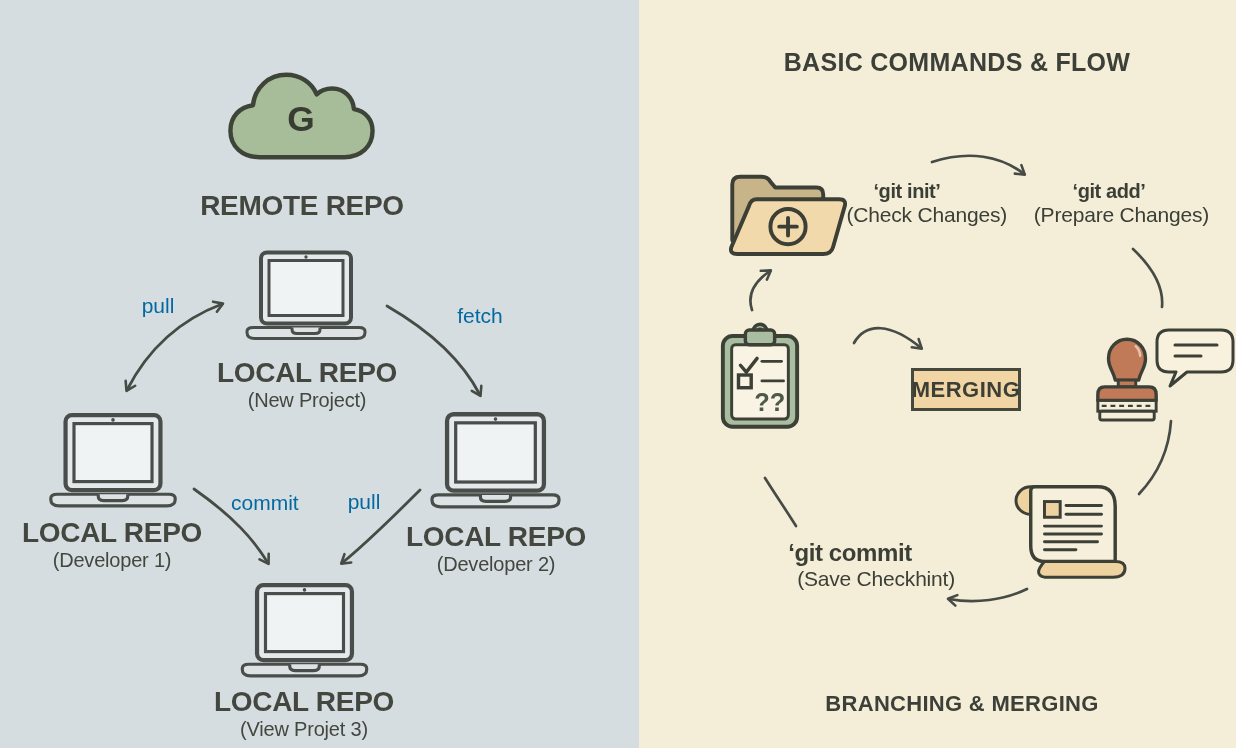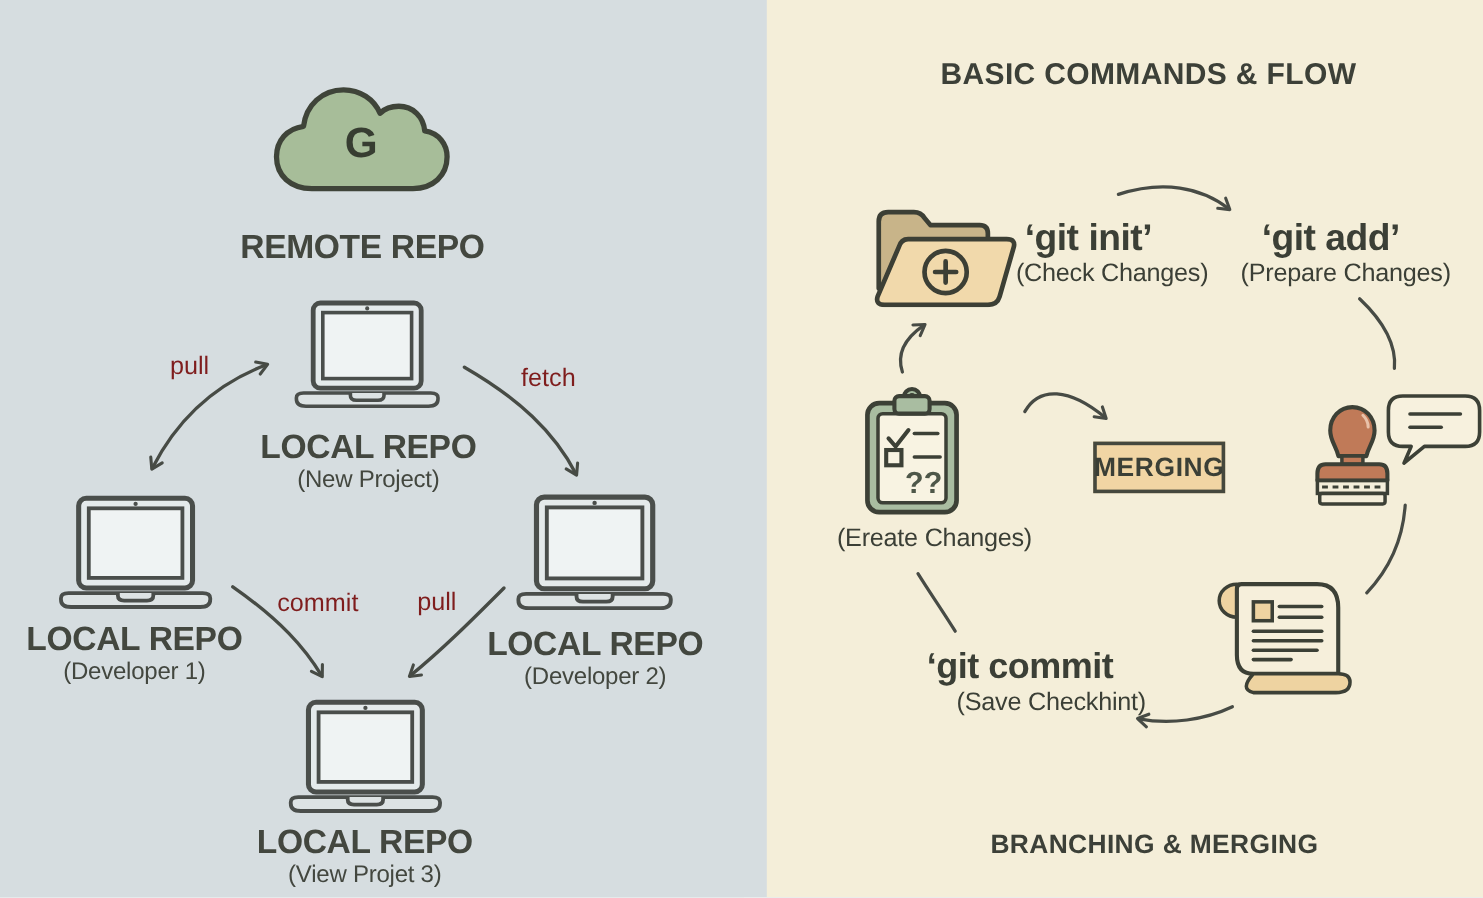--- a/index.html
+++ b/index.html
@@ -12,24 +12,24 @@
   body{font-family:"Liberation Sans","DejaVu Sans",sans-serif;color:var(--ink);}
   #stage{position:relative;width:1236px;height:748px;overflow:hidden;background:var(--left-bg);}
   .panel{position:absolute;top:0;height:748px;}
   #left-panel{left:0;width:620px;background:var(--left-bg);}
   #right-panel{left:620px;width:616px;background:var(--right-bg);margin-left:19px;}
   .abs{position:absolute;}
   .overlay{position:absolute;left:0;top:0;pointer-events:none;}
   .node-label{text-align:center;line-height:1.16;}
   .node-label .t{font-weight:700;font-size:28px;letter-spacing:-0.3px;}
   .node-label .s{font-weight:400;font-size:20px;letter-spacing:-0.2px;text-align:center;}
-  .edge-label{font-size:21px;text-align:center;color:#7f1d1d;}
+  .edge-label{font-size:21px;text-align:center;color:#0369a1;}
   .big-title{font-weight:700;font-size:25px;letter-spacing:0.3px;text-align:center;color:#3c4038;}
   .cmd-block{text-align:center;line-height:1.15;color:#3b3f36;}
-  .cmd-block .c{font-weight:700;font-size:31px;letter-spacing:-0.4px;}
+  .cmd-block .c{font-weight:700;font-size:20px;letter-spacing:-0.4px;}
   .cmd-block .n{font-weight:400;font-size:21px;letter-spacing:-0.2px;text-align:right;}
   #staging-box{background:#f1d5a4;border:3px solid #45483d;display:flex;align-items:center;justify-content:center;
     font-weight:700;font-size:22px;letter-spacing:0.5px;color:#3b3f36;}
 </style>
 </head>
 <body>
 
 <svg width="0" height="0" style="position:absolute">
   <defs>
     <symbol id="laptop" viewBox="0 0 124 92">
@@ -94,21 +94,21 @@
 
     <svg class="abs" style="left:239px;top:582px" width="131" height="97" viewBox="0 0 124 92">
         <use href="#laptop"></use>
       </svg>
     <div class="abs node-label" style="left:194px;top:686px;width:220px">
       <div class="t">LOCAL REPO</div>
       <div class="s">(View Projet 3)</div>
     </div>
 
     <div class="abs edge-label" style="left:126px;top:294px;width:64px">pull</div>
-    <div class="abs edge-label" style="left:425px;top:304px;width:64px">fetch</div>
+    <div class="abs edge-label" style="left:448px;top:304px;width:64px">fetch</div>
     <div class="abs edge-label" style="left:231px;top:491px;width:64px">commit</div>
     <div class="abs edge-label" style="left:332px;top:490px;width:64px">pull</div>
   </div>
 
   <div id="right-panel" class="panel">
 
     <svg class="overlay" width="616" height="748">
       <defs>
         <marker id="ahR" viewBox="0 0 14 14" refX="10" refY="7" markerWidth="15" markerHeight="15" markerUnits="userSpaceOnUse" orient="auto-start-reverse">
           <path d="M3 2 L11 7 L3 12" fill="none" stroke="#474b45" stroke-width="2.4" stroke-linecap="round" stroke-linejoin="round"></path>
@@ -148,23 +148,20 @@
       <circle cx="44" cy="10" r="2.3" fill="none" stroke="#3c4036" stroke-width="2.5"></circle>
       <rect x="6" y="15" width="76" height="93" rx="10" fill="#a9bda1" stroke="#3c4036" stroke-width="4"></rect>
       <rect x="15" y="24" width="58" height="76" rx="4" fill="#f8f3e2" stroke="#3c4036" stroke-width="3"></rect>
       <rect x="29" y="9" width="30" height="15" rx="4" fill="#a9bda1" stroke="#3c4036" stroke-width="3.5"></rect>
       <path d="M24 45 l6 7 l11 -14" fill="none" stroke="#3c4036" stroke-width="3.5" stroke-linecap="round" stroke-linejoin="round"></path>
       <path d="M46 41 H66" stroke="#3c4036" stroke-width="3" stroke-linecap="round"></path>
       <rect x="22" y="55" width="13" height="13" fill="none" stroke="#3c4036" stroke-width="3.5"></rect>
       <path d="M46 61 H68" stroke="#3c4036" stroke-width="3" stroke-linecap="round"></path>
       <text x="54" y="92" text-anchor="middle" font-size="26" font-weight="700" fill="#4e5749">??</text>
     </svg>
-    <div class="abs cmd-block" style="left:21px;top:437px;width:200px">
-      <div class="n">(Ereate Changes)</div>
-    </div>
 
     <div id="staging-box" class="abs" style="left:272px;top:368px;width:104px;height:37px">
       <span>MERGING</span>
     </div>
 
     <svg class="abs" style="left:453px;top:335px" width="70" height="96" viewBox="0 0 72 98">
       <path d="M36 4 C47 4 55 13 55 24 C55 33 50 37 48 46 L24 46 C22 37 17 33 17 24 C17 13 25 4 36 4 Z" fill="#c07a58" stroke="#3c4036" stroke-width="3.5" stroke-linejoin="round"></path>
       <path d="M45 11 C48 14 49.5 17 49.5 21" fill="none" stroke="#e9c2aa" stroke-width="2.6" stroke-linecap="round"></path>
       <path d="M27 46 h18 v7 h-18 z" fill="#c07a58" stroke="#3c4036" stroke-width="3"></path>
       <path d="M13 53 H59 Q66 53 66 61 V67 H6 V61 Q6 53 13 53 Z" fill="#c07a58" stroke="#3c4036" stroke-width="3.5" stroke-linejoin="round"></path>
@@ -188,19 +185,19 @@
         <path d="M60 29 H96"></path>
           <path d="M60 38 H96"></path>
         <path d="M38 50 H96"></path>
           <path d="M38 58 H96"></path>
           <path d="M38 66 H92"></path>
           <path d="M38 74 H70"></path>
       </g>
     </svg>
 
     <div class="abs cmd-block" style="left:106px;top:539px;width:210px">
-      <div class="c" style="font-size:30px">‘git commit</div>
+      <div class="c" style="font-size:24px">‘git commit</div>
       <div class="n">(Save Checkhint)</div>
     </div>
 
     <div class="abs big-title" style="left:23px;top:691px;width:600px;font-size:22px">BRANCHING &amp; MERGING</div>
   </div>
 </div>
 
 </body></html>

